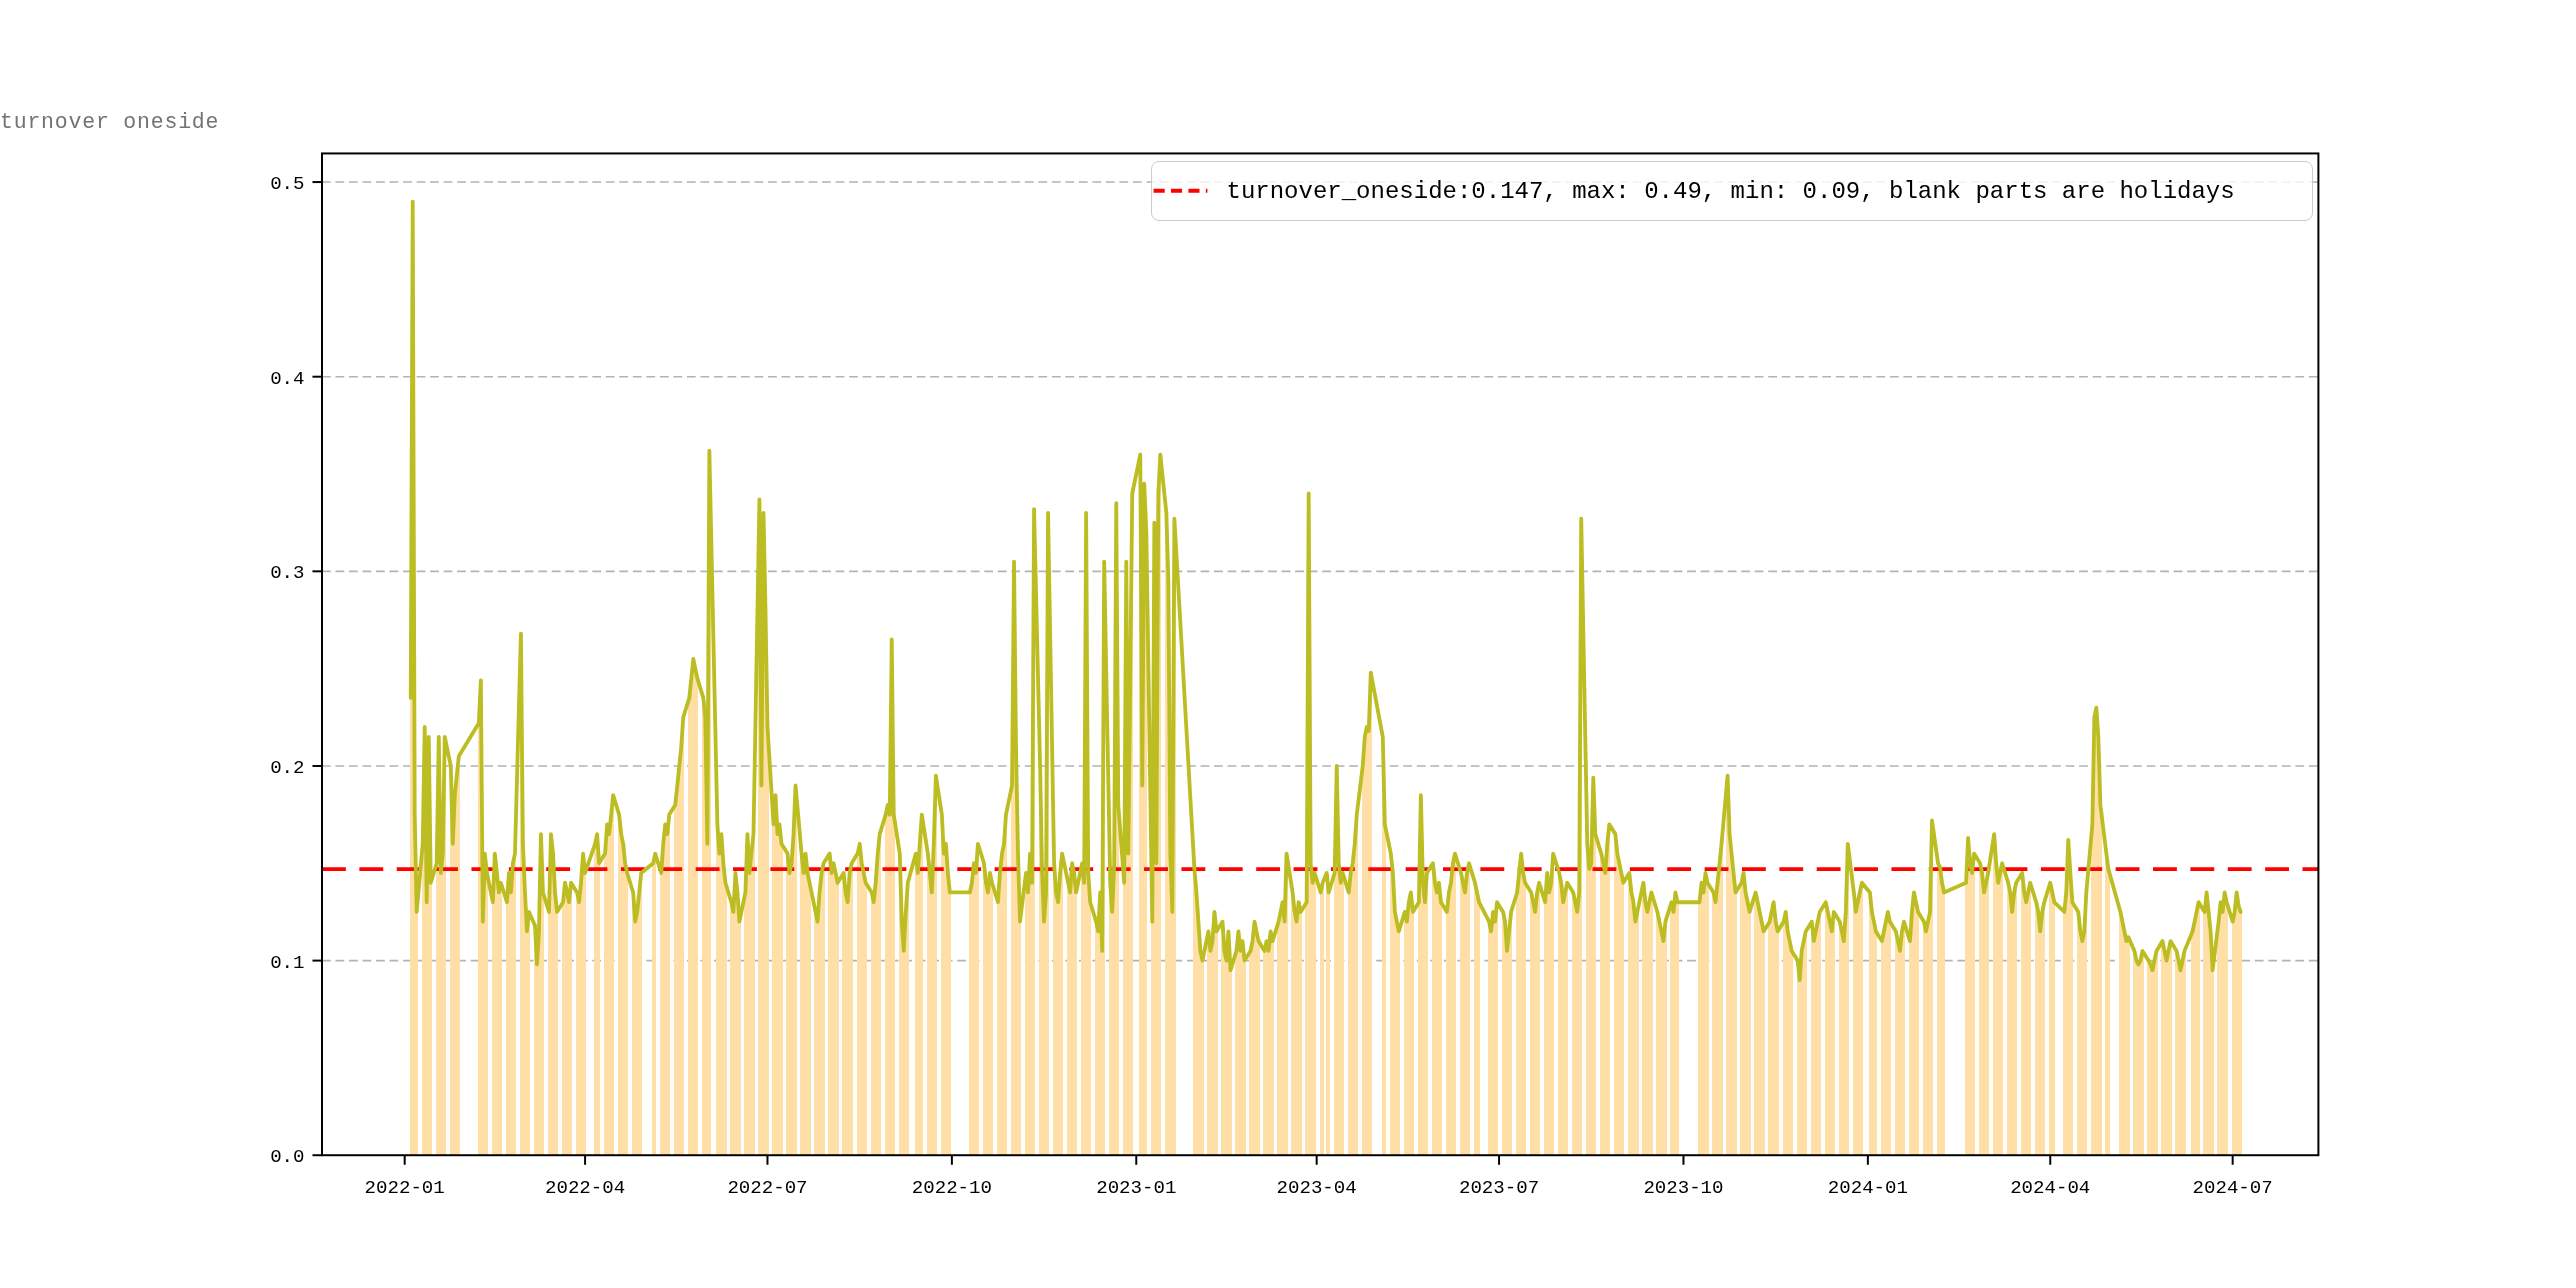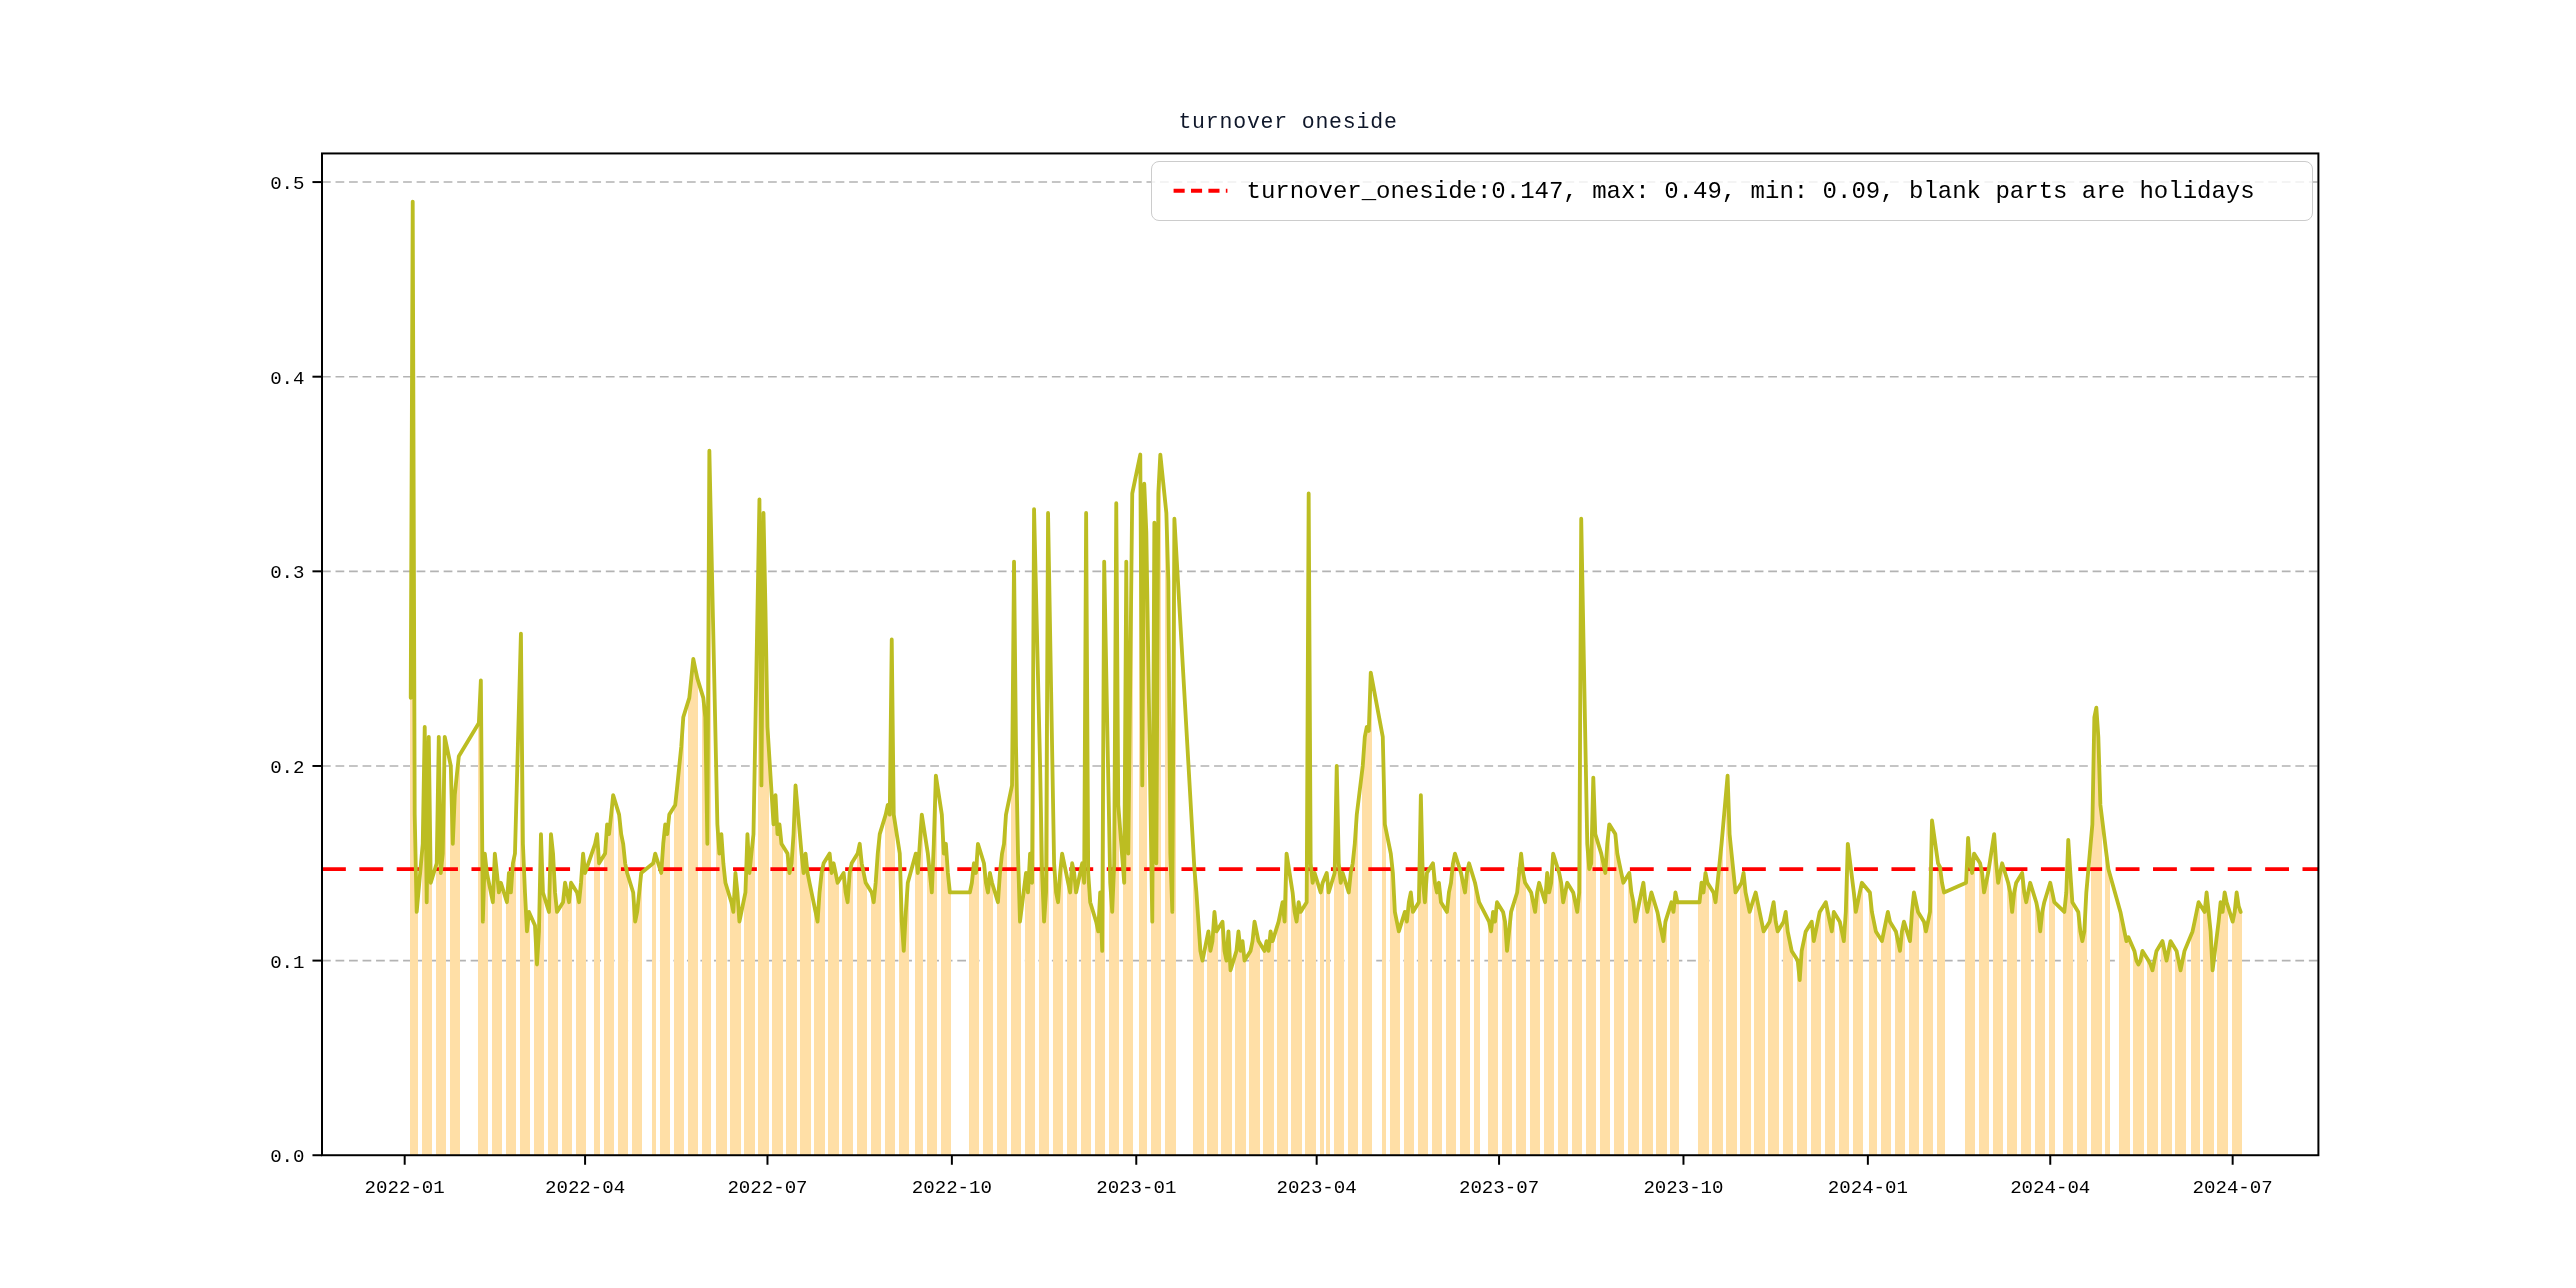--- a/index.html
+++ b/index.html
@@ -1,23 +1,23 @@
 <!DOCTYPE html>
 <html style="font-size:12.7px"><head>
 <meta charset="utf-8">
 <style>
   html,body{margin:0;padding:0;background:#fff;width:2576px;height:1288px;overflow:hidden;
             font-family:"Liberation Mono","DejaVu Sans Mono",monospace;}
   #stage{position:relative;width:2576px;height:1288px;background:#fff;}
   #chart-svg{position:absolute;left:0;top:0;}
-  #chart-title{position:absolute;left:0;right:0;top:110px;text-align:center;
-               font-size:21.5px;color:#0f172a;letter-spacing:0.8px;}
+  #chart-title{position:absolute;left:0;right:0;top:110px;text-align:left;
+               font-size:21.5px;color:#737373;letter-spacing:0.8px;}
   #legend-box{position:absolute;left:1151px;top:161px;width:1162px;height:60px;
               border:1.6px solid #cccccc;border-radius:8px;background:rgba(255,255,255,0.8);
-              display:flex;align-items:center;padding-left:20px;box-sizing:border-box;gap:17.5px;}
+              display:flex;align-items:center;padding-left:0;box-sizing:border-box;gap:17.5px;}
   #legend-label{font-size:24px;color:#000;white-space:pre;}
 </style>
 </head>
 <body>
 
 <div id="stage">
   <svg id="chart-svg" width="2576" height="1288" viewBox="0 0 3240 1620">
       <g>
         <line x1="405" x2="2916" y1="1208.2" y2="1208.2" stroke="#b3b3b3" stroke-width="2" stroke-dasharray="11 6"></line>
         <line x1="405" x2="2916" y1="963.4" y2="963.4" stroke="#b3b3b3" stroke-width="2" stroke-dasharray="11 6"></line>

